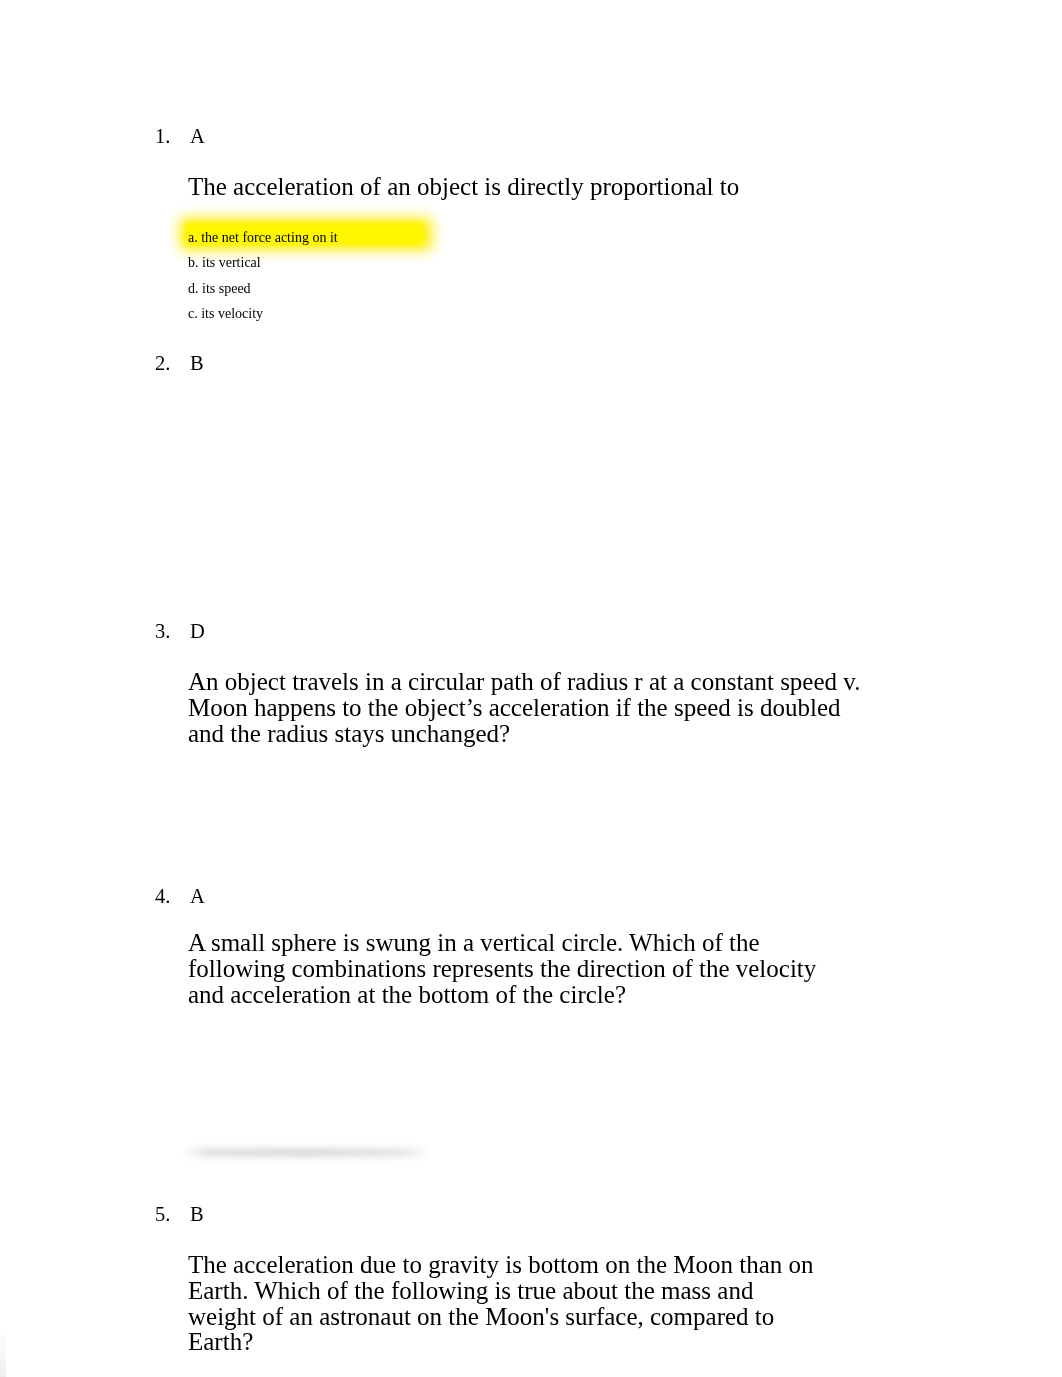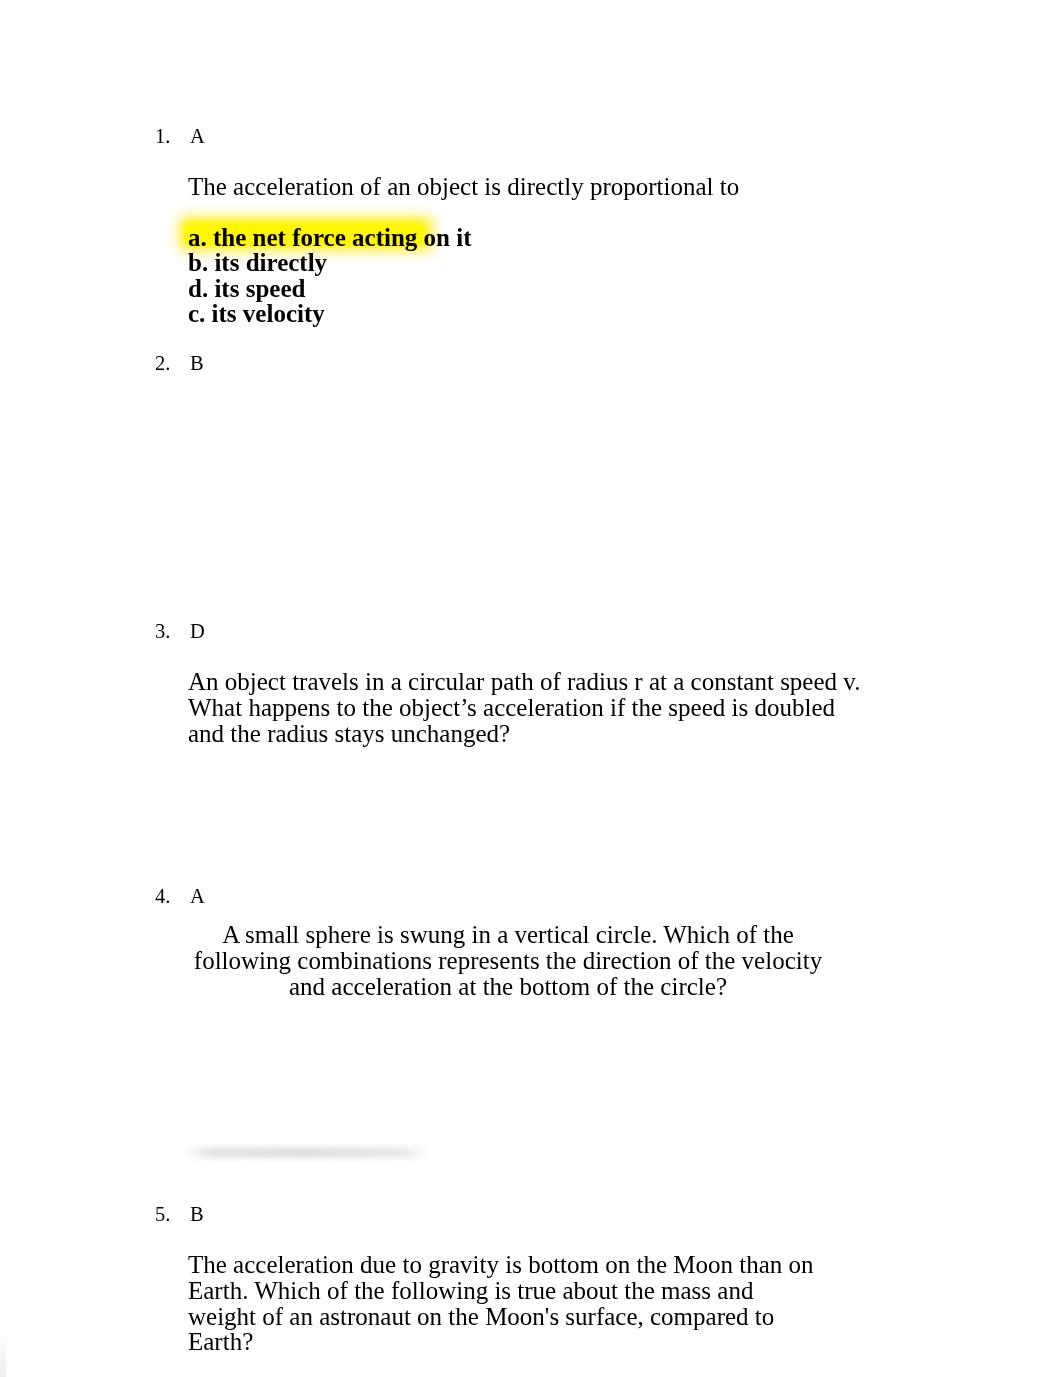--- a/index.html
+++ b/index.html
@@ -70,23 +70,22 @@
     width: 676px;
     font-size: 25px;
     line-height: 25.8px;
     text-align: left;
   }
 
   .options {
     position: absolute;
     left: 188px;
     width: 640px;
-    font-size: 25px;
+    font-size: 14px;
     line-height: 25.3px;
-    font-weight: bold;
   }
   .option {
     position: relative;
     white-space: nowrap;
   }
   .option .otext {
     position: relative;
     z-index: 2;
   }
   
@@ -144,21 +143,21 @@
         <span class="qans">A</span>
       </div>
       <div class="qbody" style="top:52px;">The acceleration of an object is directly proportional to</div>
       <div class="options" style="top:103px;">
         <div class="option highlight">
           <span class="glow"></span>
           <span class="core"></span>
           <span class="otext">a. the net force acting on it</span>
         </div>
         <div class="option">
-          <span class="otext">b. its directly</span>
+          <span class="otext">b. its vertical</span>
         </div>
         <div class="option">
           <span class="otext">d. its speed</span>
         </div>
         <div class="option">
           <span class="otext">c. its velocity</span>
         </div>
       </div>
     </div>
 
@@ -167,29 +166,29 @@
         <span class="qnum">2.</span>
         <span class="qans">B</span>
       </div>
     </div>
 
     <div class="qitem" style="top:617px;">
       <div class="qhead">
         <span class="qnum">3.</span>
         <span class="qans">D</span>
       </div>
-      <div class="qbody" style="top:52px; width:678px;">An object travels in a circular path of radius r at a constant speed v. What happens to the object’s acceleration if the speed is doubled and the radius stays unchanged?</div>
+      <div class="qbody" style="top:52px; width:678px;">An object travels in a circular path of radius r at a constant speed v. Moon happens to the object’s acceleration if the speed is doubled and the radius stays unchanged?</div>
     </div>
 
     <div class="qitem" style="top:882px;">
       <div class="qhead">
         <span class="qnum">4.</span>
         <span class="qans">A</span>
       </div>
-      <div class="qbody" style="top:40px; width:640px;text-align:center;">A small sphere is swung in a vertical circle. Which of the following combinations represents the direction of the velocity and acceleration at the bottom of the circle?</div>
+      <div class="qbody" style="top:48px; width:640px;">A small sphere is swung in a vertical circle. Which of the following combinations represents the direction of the velocity and acceleration at the bottom of the circle?</div>
     </div>
 
     <div class="qitem" style="top:1200px;">
       <div class="qhead">
         <span class="qnum">5.</span>
         <span class="qans">B</span>
       </div>
       <div class="qbody" style="top:52px; width:634px;">The acceleration due to gravity is bottom on the Moon than on Earth. Which of the following is true about the mass and weight of an astronaut on the Moon's surface, compared to Earth?</div>
     </div>
 

